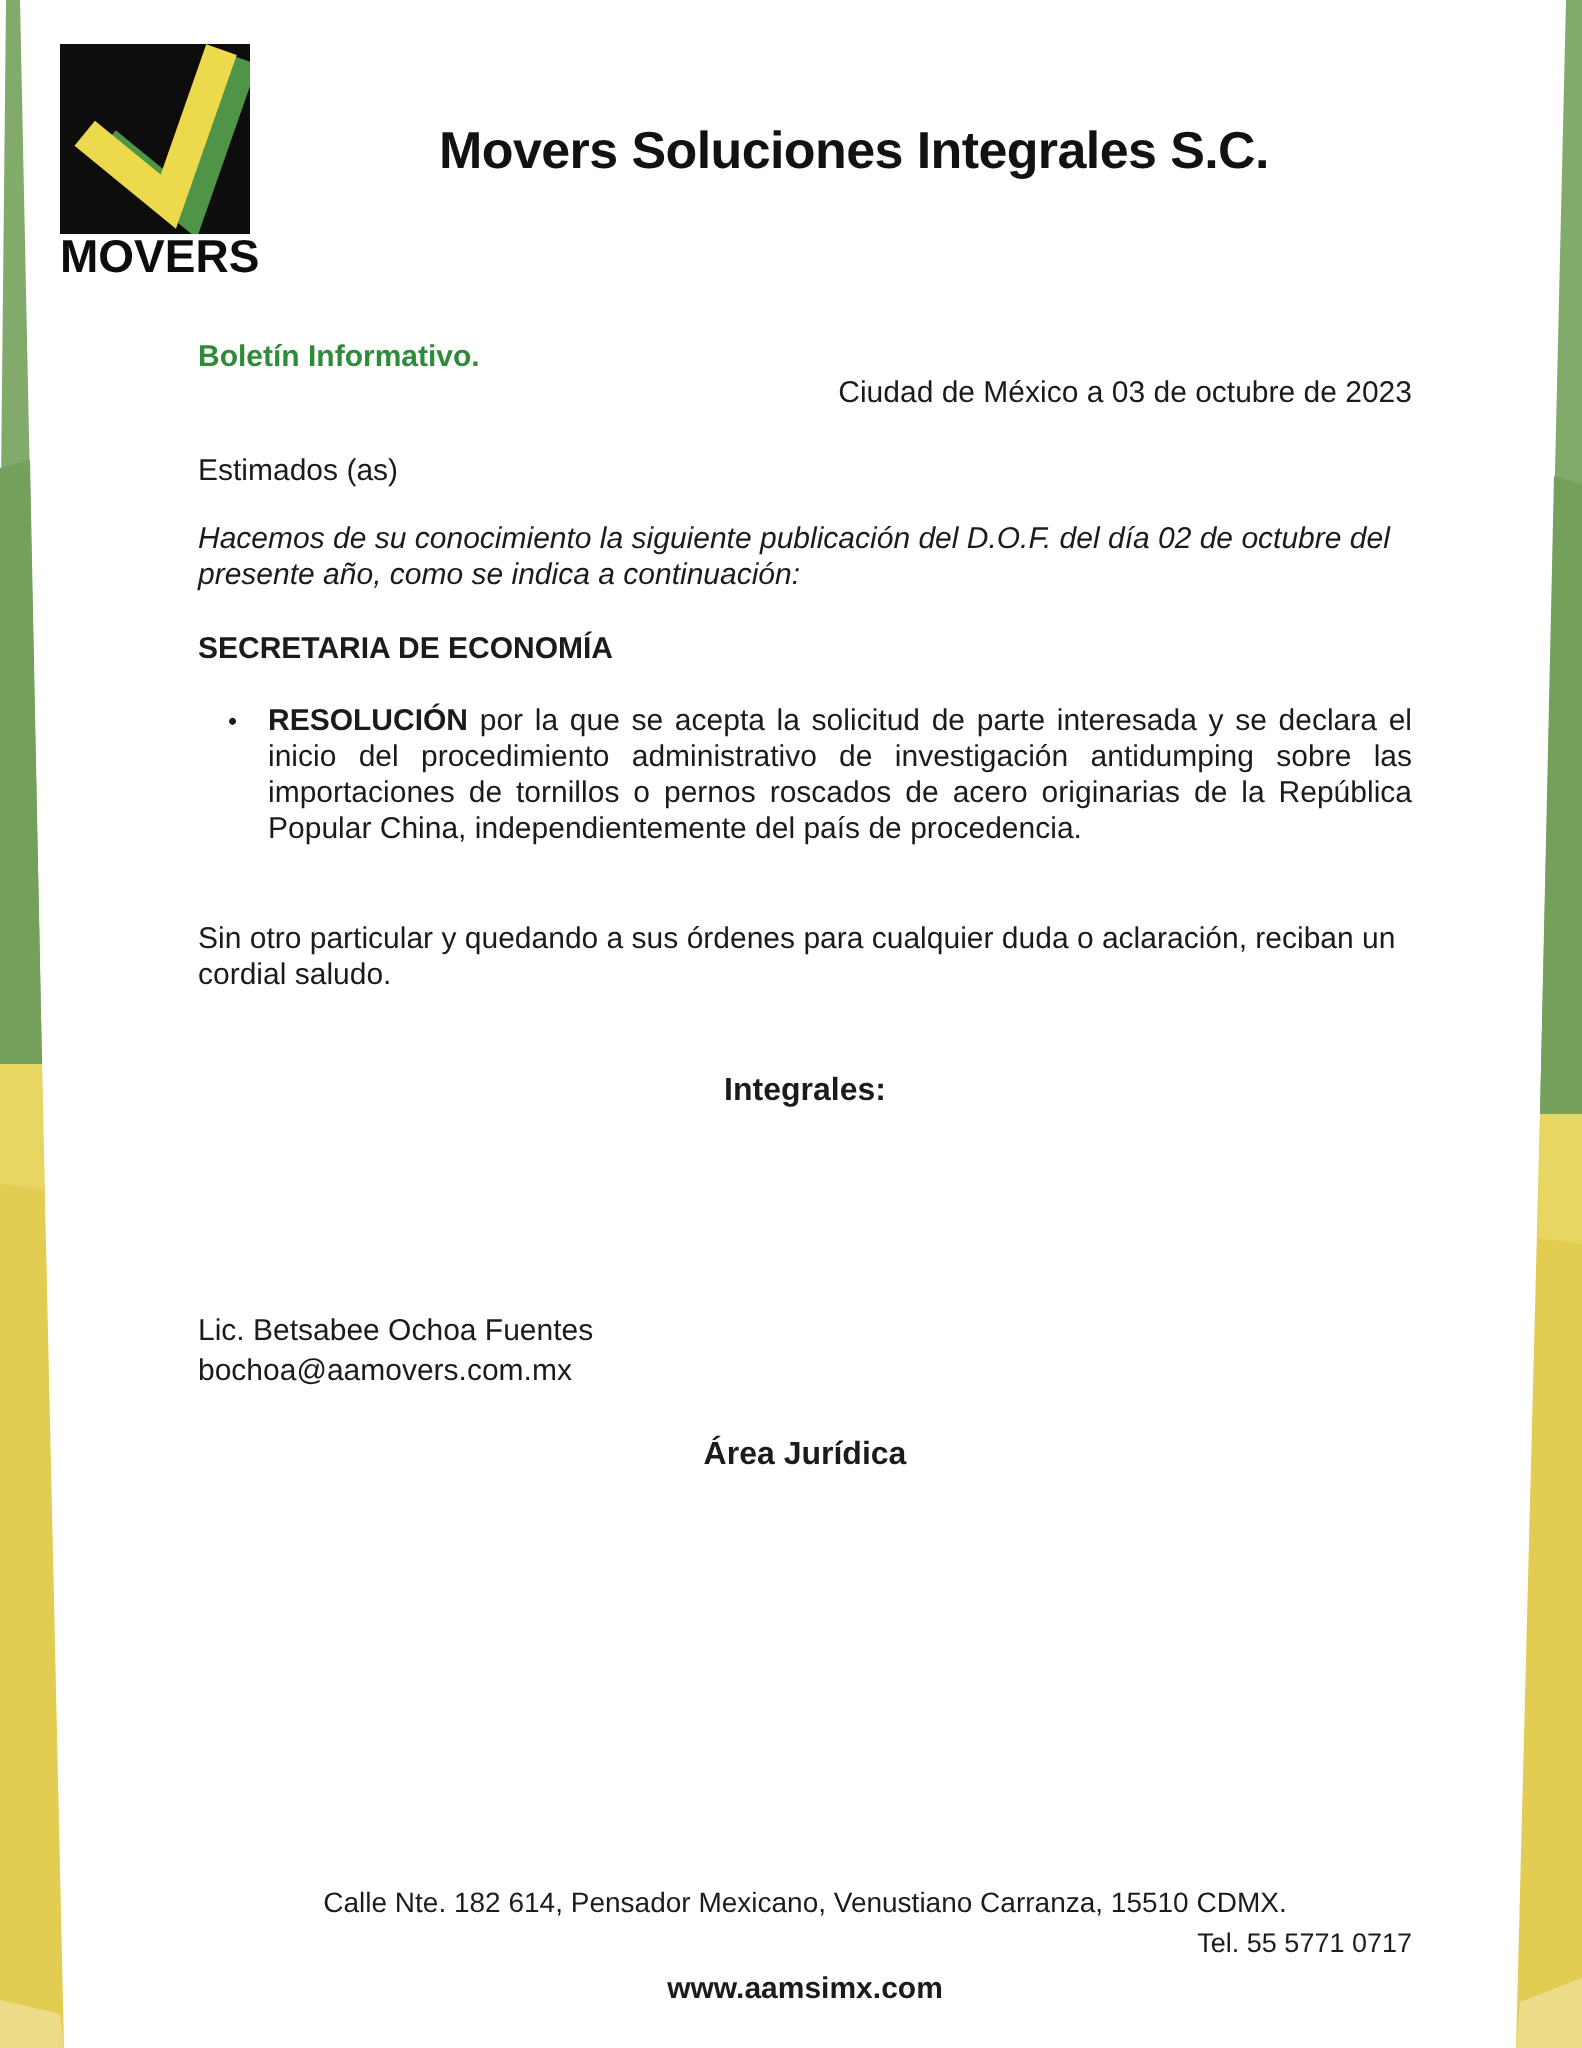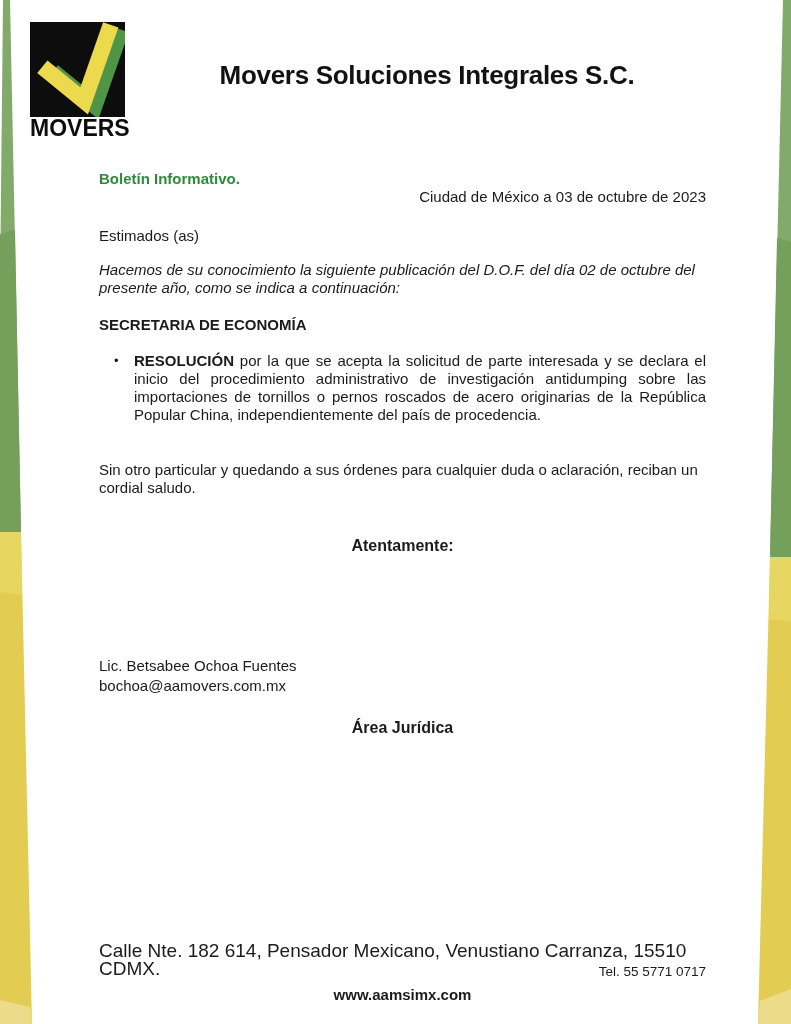--- a/index.html
+++ b/index.html
@@ -46,21 +46,21 @@
 
   .closing     { top: 461px; }
   .signoff     { top: 537px; text-align: center; font-weight: bold; font-size: 16px; }
 
   .sig         { line-height: 20px; }
   .sig-1       { top: 596px; }
   .sig-2       { top: 656px; }
 
   .department  { top: 719px; text-align: center; font-weight: bold; font-size: 16px; }
 
-  .footer-address { top: 942px; font-size: 19px; }
+  .footer-address { top: 942px; text-align: center; font-size: 14px; }
   .footer-phone   { top: 963px; text-align: right; font-size: 13.5px; }
   .footer-site    { top: 986px; text-align: center; font-size: 15px; font-weight: bold; }
 </style>
 </head>
 <body>
 
 <div class="page">
 
   <svg class="strip strip-left" viewBox="0 0 40 1024" preserveAspectRatio="none">
     <polygon points="3,0 10,0 21,532 0,532 0,290" fill="#82aa6a"></polygon>
@@ -99,21 +99,21 @@
 
   <div class="col secheading">SECRETARIA DE ECONOMÍA</div>
 
   <div class="col bullet-item">
     <span class="bullet-dot">•</span>
     <span class="bullet-lead">RESOLUCIÓN</span><span> por la que se acepta la solicitud de parte interesada y se declara el inicio del procedimiento administrativo de investigación antidumping sobre las importaciones de tornillos o pernos roscados de acero originarias de la República Popular China, independientemente del país de procedencia.</span>
   </div>
 
   <div class="col closing">Sin otro particular y quedando a sus órdenes para cualquier duda o aclaración, reciban un cordial saludo.</div>
 
-  <div class="col signoff">Atentamente:</div>
+  <div class="col signoff">Integrales:</div>
 
 
   <div class="col sig sig-2">
     <div>Lic. Betsabee Ochoa Fuentes</div>
     <div>bochoa@aamovers.com.mx</div>
   </div>
 
   <div class="col department">Área Jurídica</div>
 
   <div class="col footer-address">Calle Nte. 182 614, Pensador Mexicano, Venustiano Carranza, 15510 CDMX.</div>

